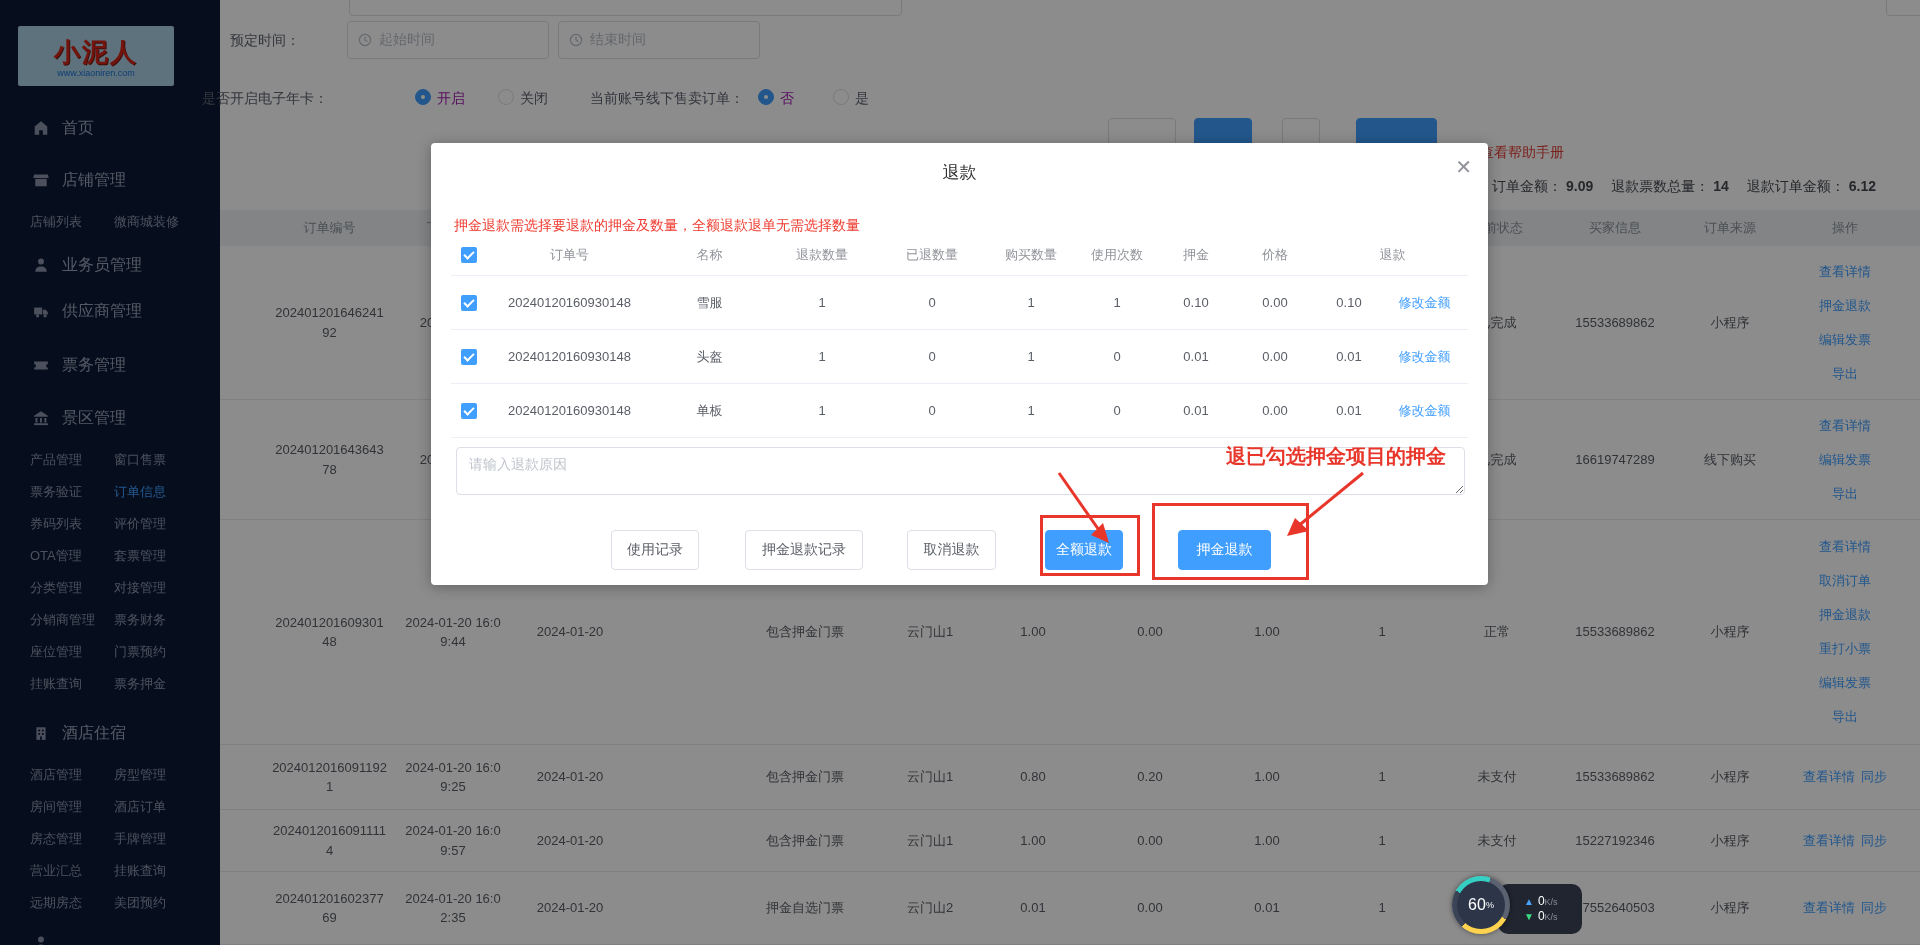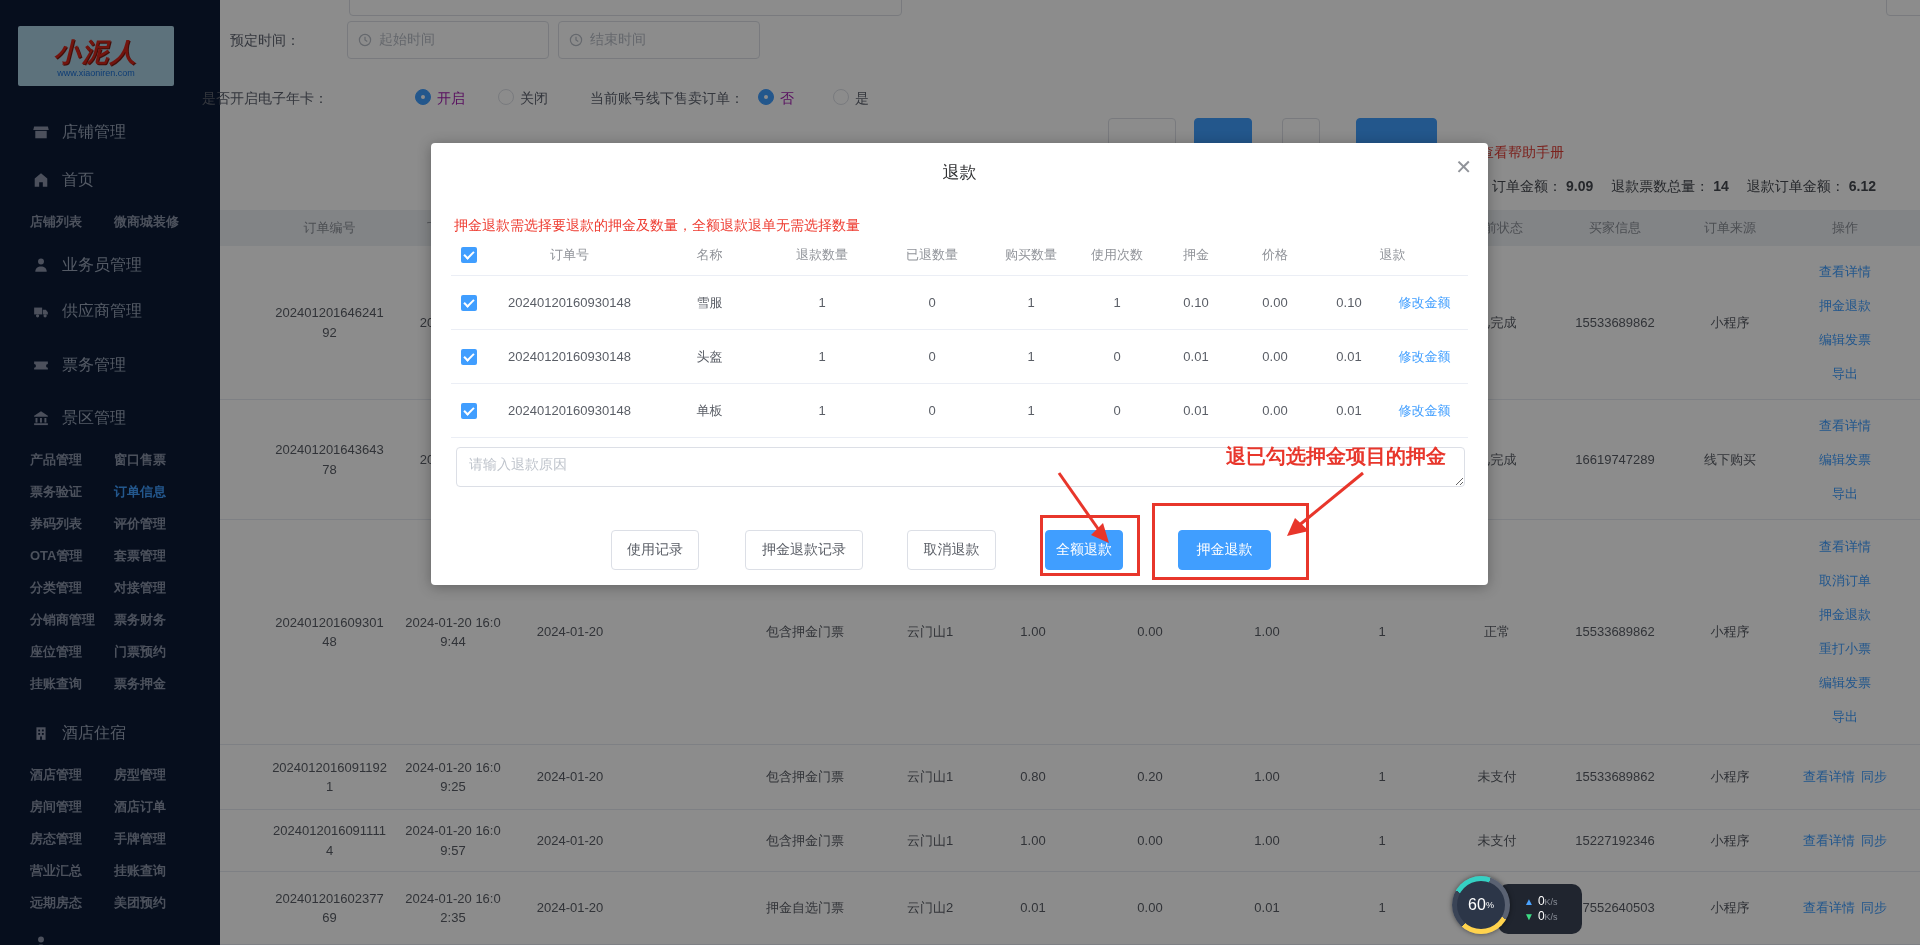--- a/index.html
+++ b/index.html
@@ -4,26 +4,26 @@
 <style>
   * { margin:0; padding:0; box-sizing:border-box; }
   html,body { width:1920px; height:945px; overflow:hidden; }
   body { font-family:"Liberation Sans","DejaVu Sans",sans-serif; background:#fff; }
   .page { position:relative; width:1920px; height:945px; background:#fff; overflow:hidden; }
 
   
   .sidebar { position:absolute; left:0; top:0; width:220px; height:945px; background:#0b1a36; z-index:1; }
   .logo { position:absolute; left:18px; top:26px; width:156px; height:60px; background:#a9cfe2; border-radius:2px;
           display:flex; flex-direction:column; align-items:center; justify-content:center; }
-  .logo-text { color:#d2261b; font-weight:bold; font-size:26px; letter-spacing:2px; text-shadow:1px 1px 0 #7a1a10; font-style:italic; }
+  .logo-text { color:#d2261b; font-weight:bold; font-size:26px; letter-spacing:2px; text-shadow:1px 1px 0 #7a1a10; }
   .logo-sub { color:#1a6fd4; font-size:9px; margin-top:-2px; }
   .menu { position:absolute; left:0; top:98px; width:220px; }
   .m-item { display:flex; align-items:center; height:36px; padding-left:33px; color:#9aa5b8; font-size:16px; cursor:pointer; }
   .m-item .ic { width:16px; height:16px; margin-right:13px; display:inline-flex; }
-  .sub-row { display:flex; height:32px; align-items:center; padding-left:30px; font-size:13px; color:#8a94a8;font-weight:bold; }
+  .sub-row { display:flex; height:32px; align-items:center; padding-left:30px; font-size:13px; color:#8a94a8; }
   .sub-row span { cursor:pointer; }
   .sub-row .c1 { width:84px; }
   .sub-row .active { color:#409EFF; }
 
   
   .content { position:absolute; left:220px; top:0; right:0; bottom:0; z-index:1; }
   .frag-input { position:absolute; border:1px solid #dcdfe6; border-radius:4px; height:40px; background:#fff; }
   .flt-label { position:absolute; color:#5f6470; font-size:14px; }
   .date-input { position:absolute; height:38px; border:1px solid #dcdfe6; border-radius:4px; background:#fff;
                 display:flex; align-items:center; padding-left:10px; color:#b8bdc6; font-size:14px; gap:7px; }
@@ -59,21 +59,21 @@
   .modal-close { position:absolute; right:16px; top:14px; font-size:20px; color:#909399; cursor:pointer; line-height:1; }
   .modal-hint { position:absolute; left:23px; top:74px; font-size:14px; color:#ee3b30; }
   .mtable { position:absolute; left:20px; top:92px; width:1017px; }
   .mrow { display:flex; align-items:center; border-bottom:1px solid #ebeef5; }
   .mrow.hdr { height:41px; color:#909399; font-size:13px; }
   .mrow.bdy { height:54px; color:#5a5e66; font-size:13px; }
   .mcell { text-align:center; flex:none; }
   .mcell a { color:#409EFF; text-decoration:none; cursor:pointer; }
   .cbx { width:16px; height:16px; background:#409EFF; border-radius:2px; margin:0 auto; position:relative; cursor:pointer; }
   .cbx::after { content:""; position:absolute; left:5px; top:2px; width:4px; height:8px; border:solid #fff; border-width:0 2px 2px 0; transform:rotate(45deg); }
-  .reason { position:absolute; left:25px; top:304px; width:1009px; height:40px; border:1px solid #dcdfe6; border-radius:4px;
+  .reason { position:absolute; left:25px; top:304px; width:1009px; height:48px; border:1px solid #dcdfe6; border-radius:4px;
             font-family:inherit; font-size:14px; padding:8px 12px; color:#333; resize:vertical; }
   .reason::placeholder { color:#bfc4cc; }
   .annot { position:absolute; top:300px; font-size:20px; font-weight:600; color:#e8362b; white-space:nowrap; z-index:3; }
   .m-btn { position:absolute; top:387px; height:40px; border:1px solid #dcdfe6; border-radius:4px; background:#fff;
            color:#5a5e66; font-size:14px; font-family:inherit; cursor:pointer; }
   .m-btn.blue { background:#409EFF; border-color:#409EFF; color:#fff; }
   .red-rect { position:absolute; border:3px solid #e8362b; z-index:2; }
   .arrows { position:absolute; inset:0; z-index:3; pointer-events:none; }
 
   
@@ -94,36 +94,36 @@
 <body>
 
 <div class="page">
 
   <div class="sidebar">
     <div class="logo">
       <div class="logo-text">小泥人</div>
       <div class="logo-sub">www.xiaoniren.com</div>
     </div>
     <div class="menu" id="menu">
+        <div class="m-item" style="margin-top: 12px;">
+          <span class="ic">
+            <svg width="16" height="16" viewBox="0 0 14 14" fill="#8a93a8">
+              <path d="M7 1 12.5 5.6V13H8.6V9H5.4v4H1.5V5.6Z"></path>
+            </svg>
+          </span>
+          <span>首页</span>
+        </div>
         <div class="m-item" style="margin-top: 16px;">
           <span class="ic">
             <svg width="16" height="16" viewBox="0 0 14 14" fill="#8a93a8">
               <path d="M1 2.2h12l.8 3H.2Z"></path>
               <path d="M2 6h10v6.5H2Z"></path>
             </svg>
           </span>
           <span>店铺管理</span>
-        </div>
-        <div class="m-item" style="margin-top: 12px;">
-          <span class="ic">
-            <svg width="16" height="16" viewBox="0 0 14 14" fill="#8a93a8">
-              <path d="M7 1 12.5 5.6V13H8.6V9H5.4v4H1.5V5.6Z"></path>
-            </svg>
-          </span>
-          <span>首页</span>
         </div>
         <div class="sub-row" style="margin-top: 8px;">
           <span class="c1">店铺列表</span>
           <span class="c2">微商城装修</span>
         </div>
         <div class="m-item" style="margin-top: 9px;">
           <span class="ic">
             <svg width="16" height="16" viewBox="0 0 14 14" fill="#8a93a8">
               <circle cx="7" cy="4" r="2.6"></circle>
               <path d="M2 13c0-3.1 2.2-4.6 5-4.6s5 1.5 5 4.6Z"></path>

